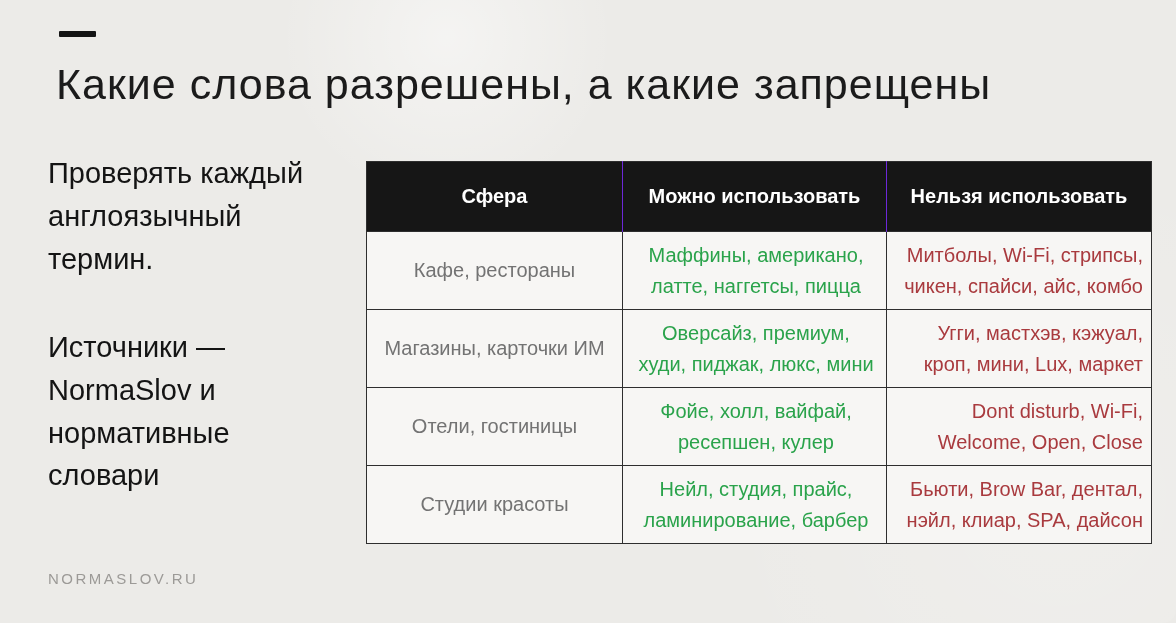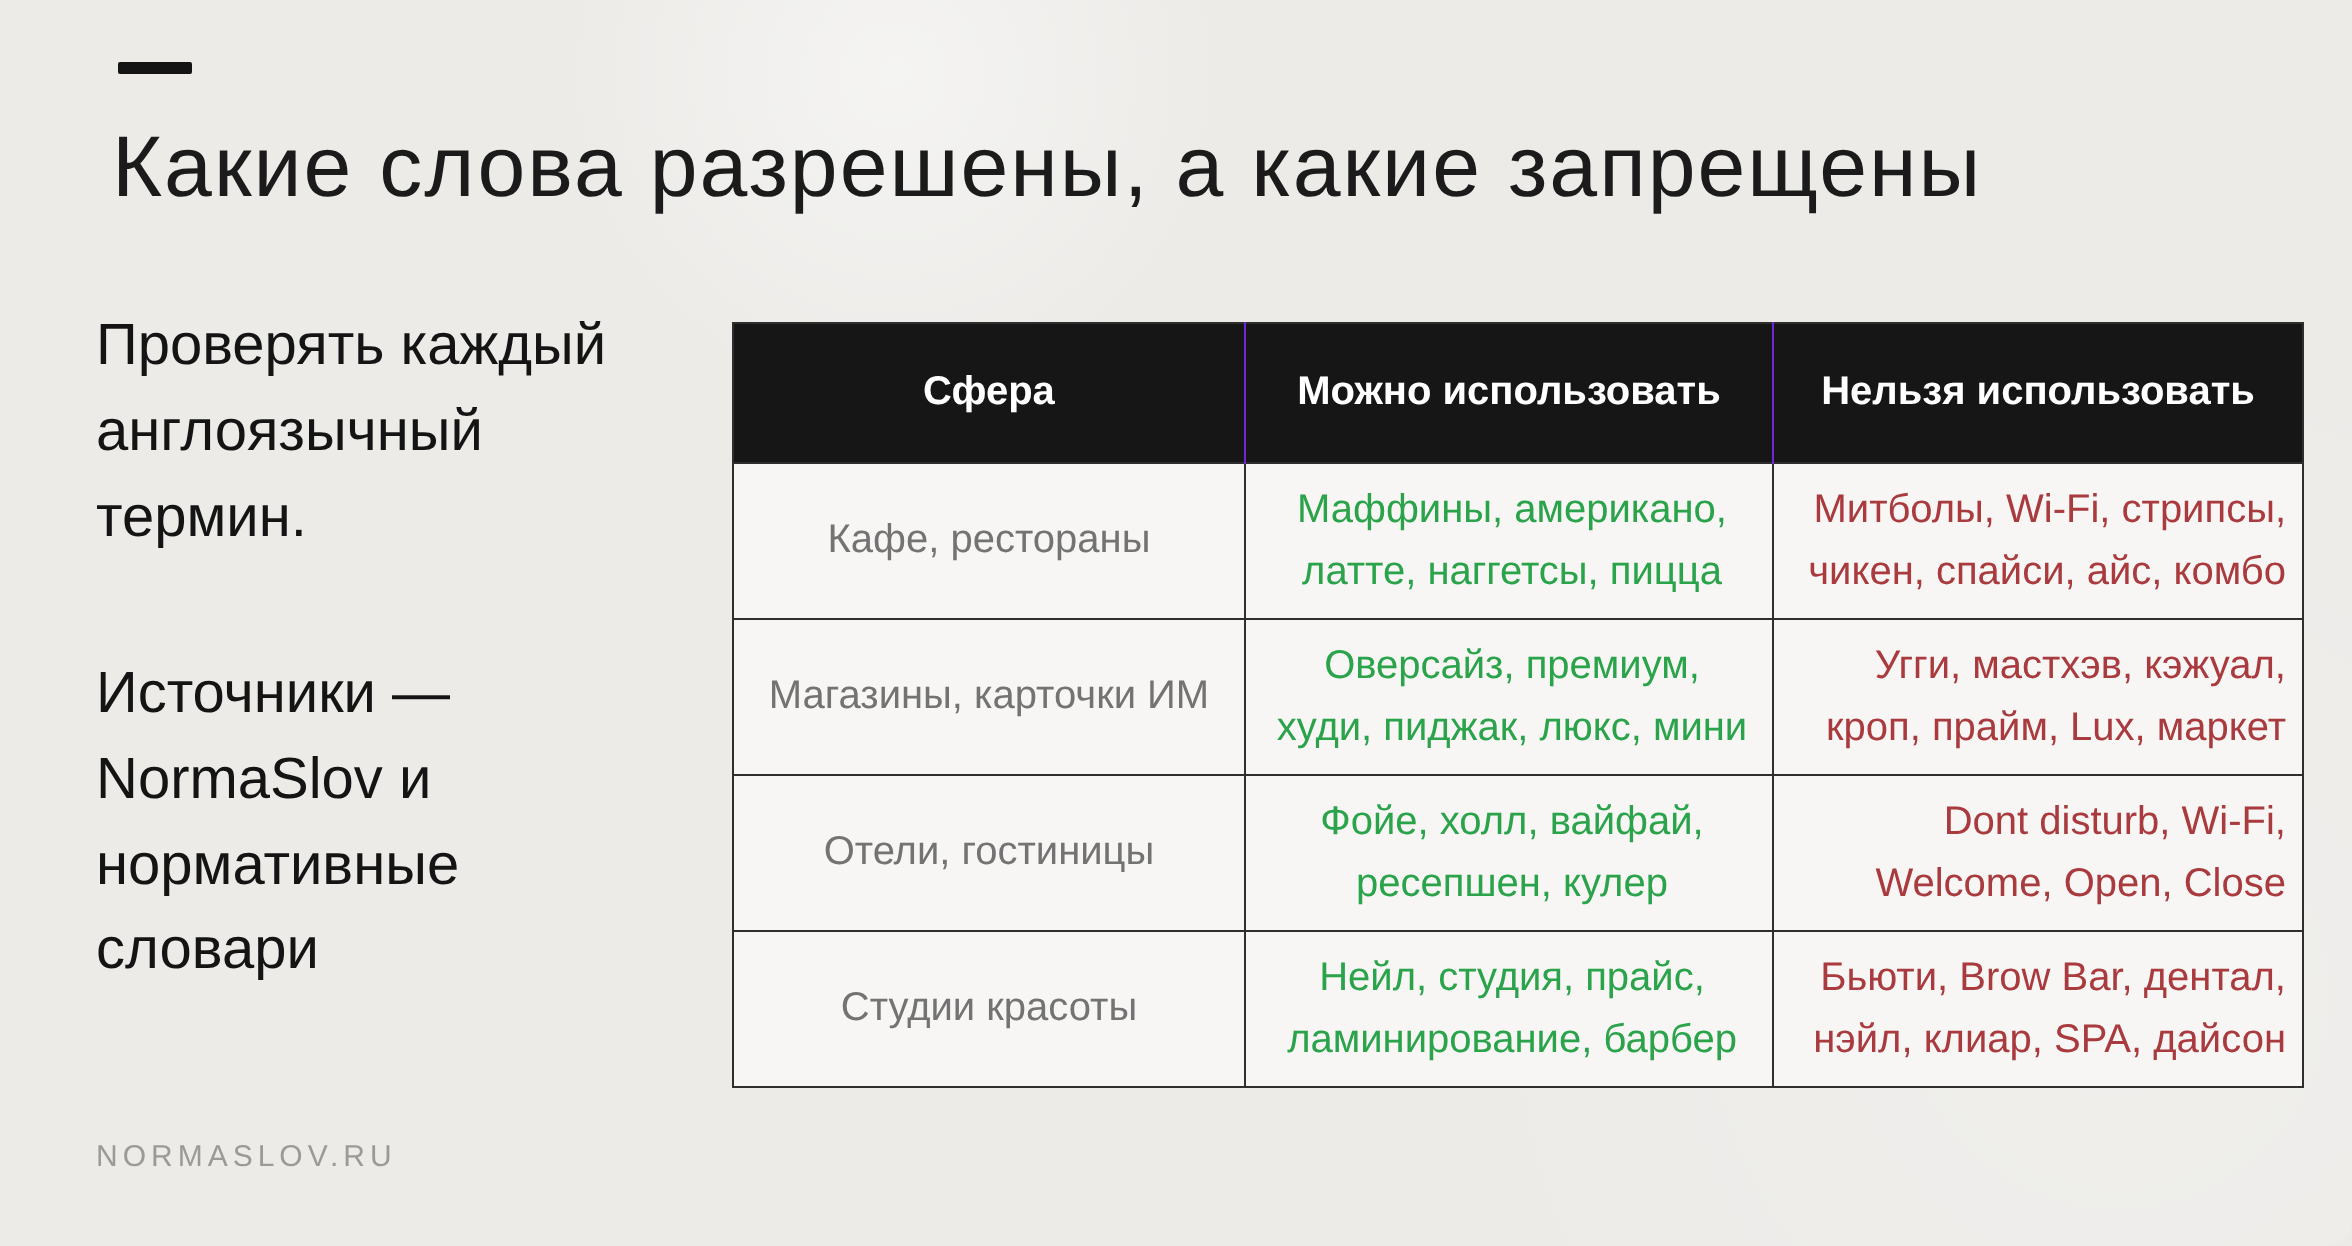--- a/index.html
+++ b/index.html
@@ -92,21 +92,21 @@
     </thead>
     <tbody>
       <tr>
         <td class="sphere">Кафе, рестораны</td>
         <td class="allowed">Маффины, американо, латте, наггетсы, пицца</td>
         <td class="forbidden">Митболы, Wi-Fi, стрипсы, чикен, спайси, айс, комбо</td>
       </tr>
       <tr>
         <td class="sphere">Магазины, карточки ИМ</td>
         <td class="allowed">Оверсайз, премиум, худи, пиджак, люкс, мини</td>
-        <td class="forbidden">Угги, мастхэв, кэжуал, кроп, прайм, Lux, маркет</td>
+        <td class="forbidden">Угги, мастхэв, кэжуал, кроп, мини, Lux, маркет</td>
       </tr>
       <tr>
         <td class="sphere">Отели, гостиницы</td>
         <td class="allowed">Фойе, холл, вайфай, ресепшен, кулер</td>
         <td class="forbidden">Dont disturb, Wi-Fi, Welcome, Open, Close</td>
       </tr>
       <tr>
         <td class="sphere">Студии красоты</td>
         <td class="allowed">Нейл, студия, прайс, ламинирование, барбер</td>
         <td class="forbidden">Бьюти, Brow Bar, дентал, нэйл, клиар, SPA, дайсон</td>

